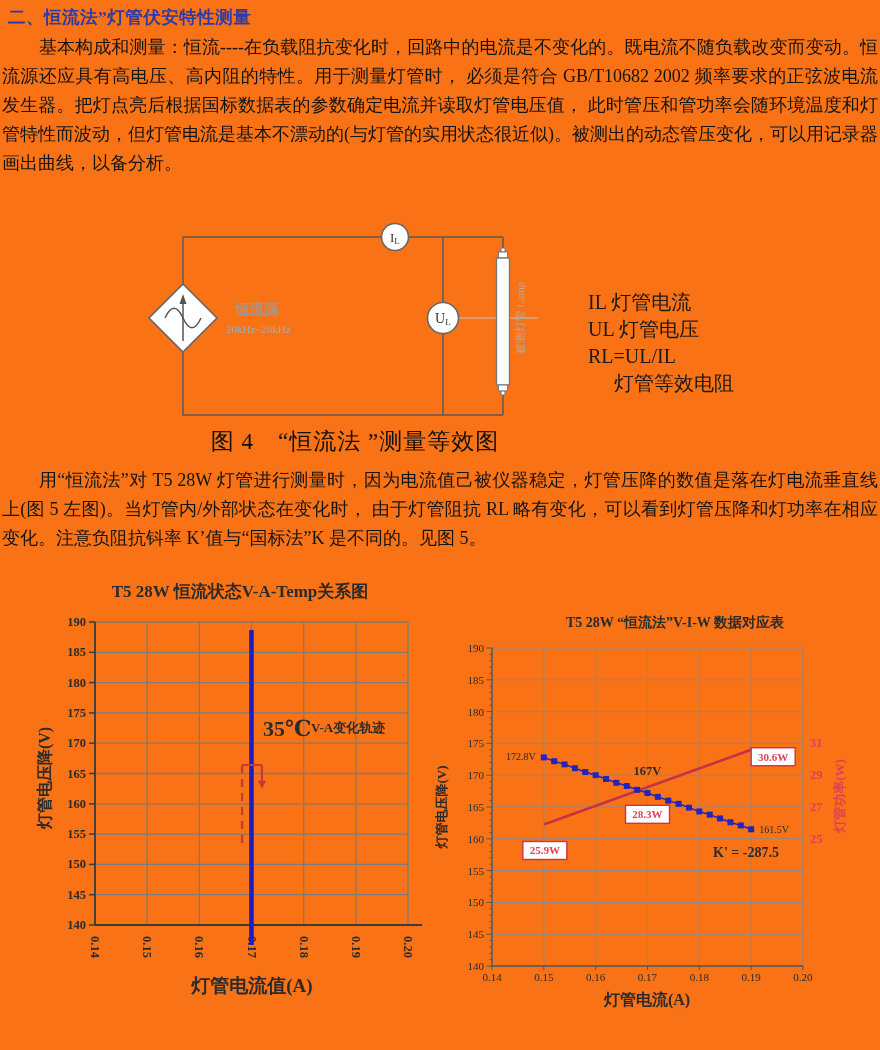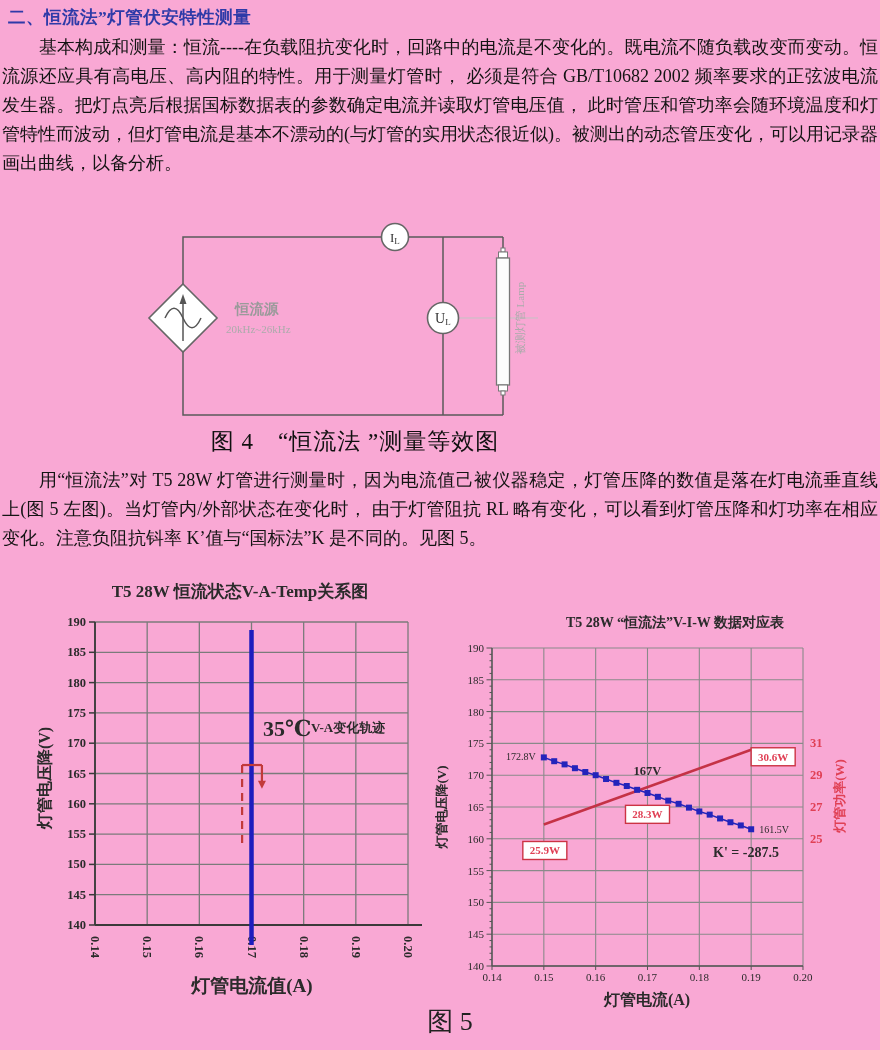--- a/index.html
+++ b/index.html
@@ -1,16 +1,16 @@
 <!DOCTYPE html>
 <html><head>
 <meta charset="utf-8">
 <style>
   html,body{margin:0;padding:0;background:#fff;}
-  .page{position:relative;width:880px;height:1050px;background:#f9a8d4;overflow:hidden;
+  .page{position:relative;width:880px;height:1050px;background:#f97316;overflow:hidden;
         font-family:"Liberation Serif","DejaVu Serif",serif;color:#111;}
   .doc-title{position:absolute;left:8px;top:5px;font-size:17.5px;font-weight:bold;letter-spacing:.5px;}
   .para{position:absolute;left:2px;width:876px;font-size:18px;line-height:29px;
         text-align:justify;text-indent:2.05em;color:#141414;}
   #para1{top:33px;}
   #para2{top:466px;}
   .fig4-legend{position:absolute;left:588px;top:289px;font-size:20px;line-height:27px;color:#1a1a1a;}
   .fig4-legend .indent{padding-left:1.3em;}
   .fig4-caption{position:absolute;left:140px;top:426px;width:430px;text-align:center;
                 font-size:23px;color:#101010;letter-spacing:1px;}
@@ -59,20 +59,26 @@
       <rect x="358.5" y="42" width="9" height="6" fill="#fff" stroke="#777" stroke-width="1"></rect>
       <rect x="356.5" y="48" width="13" height="127" fill="#fcfcfc" stroke="#777" stroke-width="1.3"></rect>
       <rect x="358.5" y="175" width="9" height="6" fill="#fff" stroke="#777" stroke-width="1"></rect>
       <rect x="361" y="181" width="4" height="4" fill="#fff" stroke="#777" stroke-width="1"></rect>
     </g>
     <text x="95" y="104" font-size="14.5" font-weight="bold" fill="#9a9a9a">恒流源</text>
     <text x="86" y="123" font-size="11" fill="#ababab">20kHz~26kHz</text>
     <text transform="translate(384,108) rotate(-90)" text-anchor="middle" font-size="11" fill="#ababab">被测灯管 Lamp</text>
   </svg>
 
+  <div class="fig4-legend">
+    <div>IL 灯管电流</div>
+    <div>UL 灯管电压</div>
+    <div>RL=UL/IL</div>
+    <div class="indent">灯管等效电阻</div>
+  </div>
 
   <div class="fig4-caption">图 4　“恒流法 ”测量等效图</div>
 
   <div class="para" id="para2">用“恒流法”对 T5 28W 灯管进行测量时，因为电流值己被仪器稳定，灯管压降的数值是落在灯电流垂直线上(图 5 左图)。当灯管内/外部状态在变化时， 由于灯管阻抗 RL 略有变化，可以看到灯管压降和灯功率在相应变化。注意负阻抗钭率 K’值与“国标法”K 是不同的。见图 5。</div>
 
   <svg id="c1" width="400" height="432" viewBox="0 0 400 432">
       <g>
         <line x1="65" y1="44" x2="378" y2="44" stroke="#7b7b7b" stroke-width="1.3"></line>
         <line x1="65" y1="74.3" x2="378" y2="74.3" stroke="#7b7b7b" stroke-width="1.3"></line>
         <line x1="65" y1="104.6" x2="378" y2="104.6" stroke="#7b7b7b" stroke-width="1.3"></line>
@@ -313,15 +319,14 @@
         <rect x="193.499" y="195.33" width="44" height="18" fill="#fff" stroke="#cc3344" stroke-width="1.4"></rect>
         <text x="215.499" y="208.33" font-size="11" fill="#e04055" text-anchor="middle" font-weight="bold">28.3W</text>
         <rect x="319.16499999999996" y="137.76" width="44" height="18" fill="#fff" stroke="#cc3344" stroke-width="1.4"></rect>
         <text x="341.16499999999996" y="150.76" font-size="11" fill="#e04055" text-anchor="middle" font-weight="bold">30.6W</text>
       </g>
       <g>
         <text x="281" y="247" font-size="14" fill="#2b2b2b" font-weight="bold">K' = -287.5</text>
       </g>
     </svg>
 
-  <div class="fig5-caption">图 5</div>
 
 </div>
 
 </body></html>

